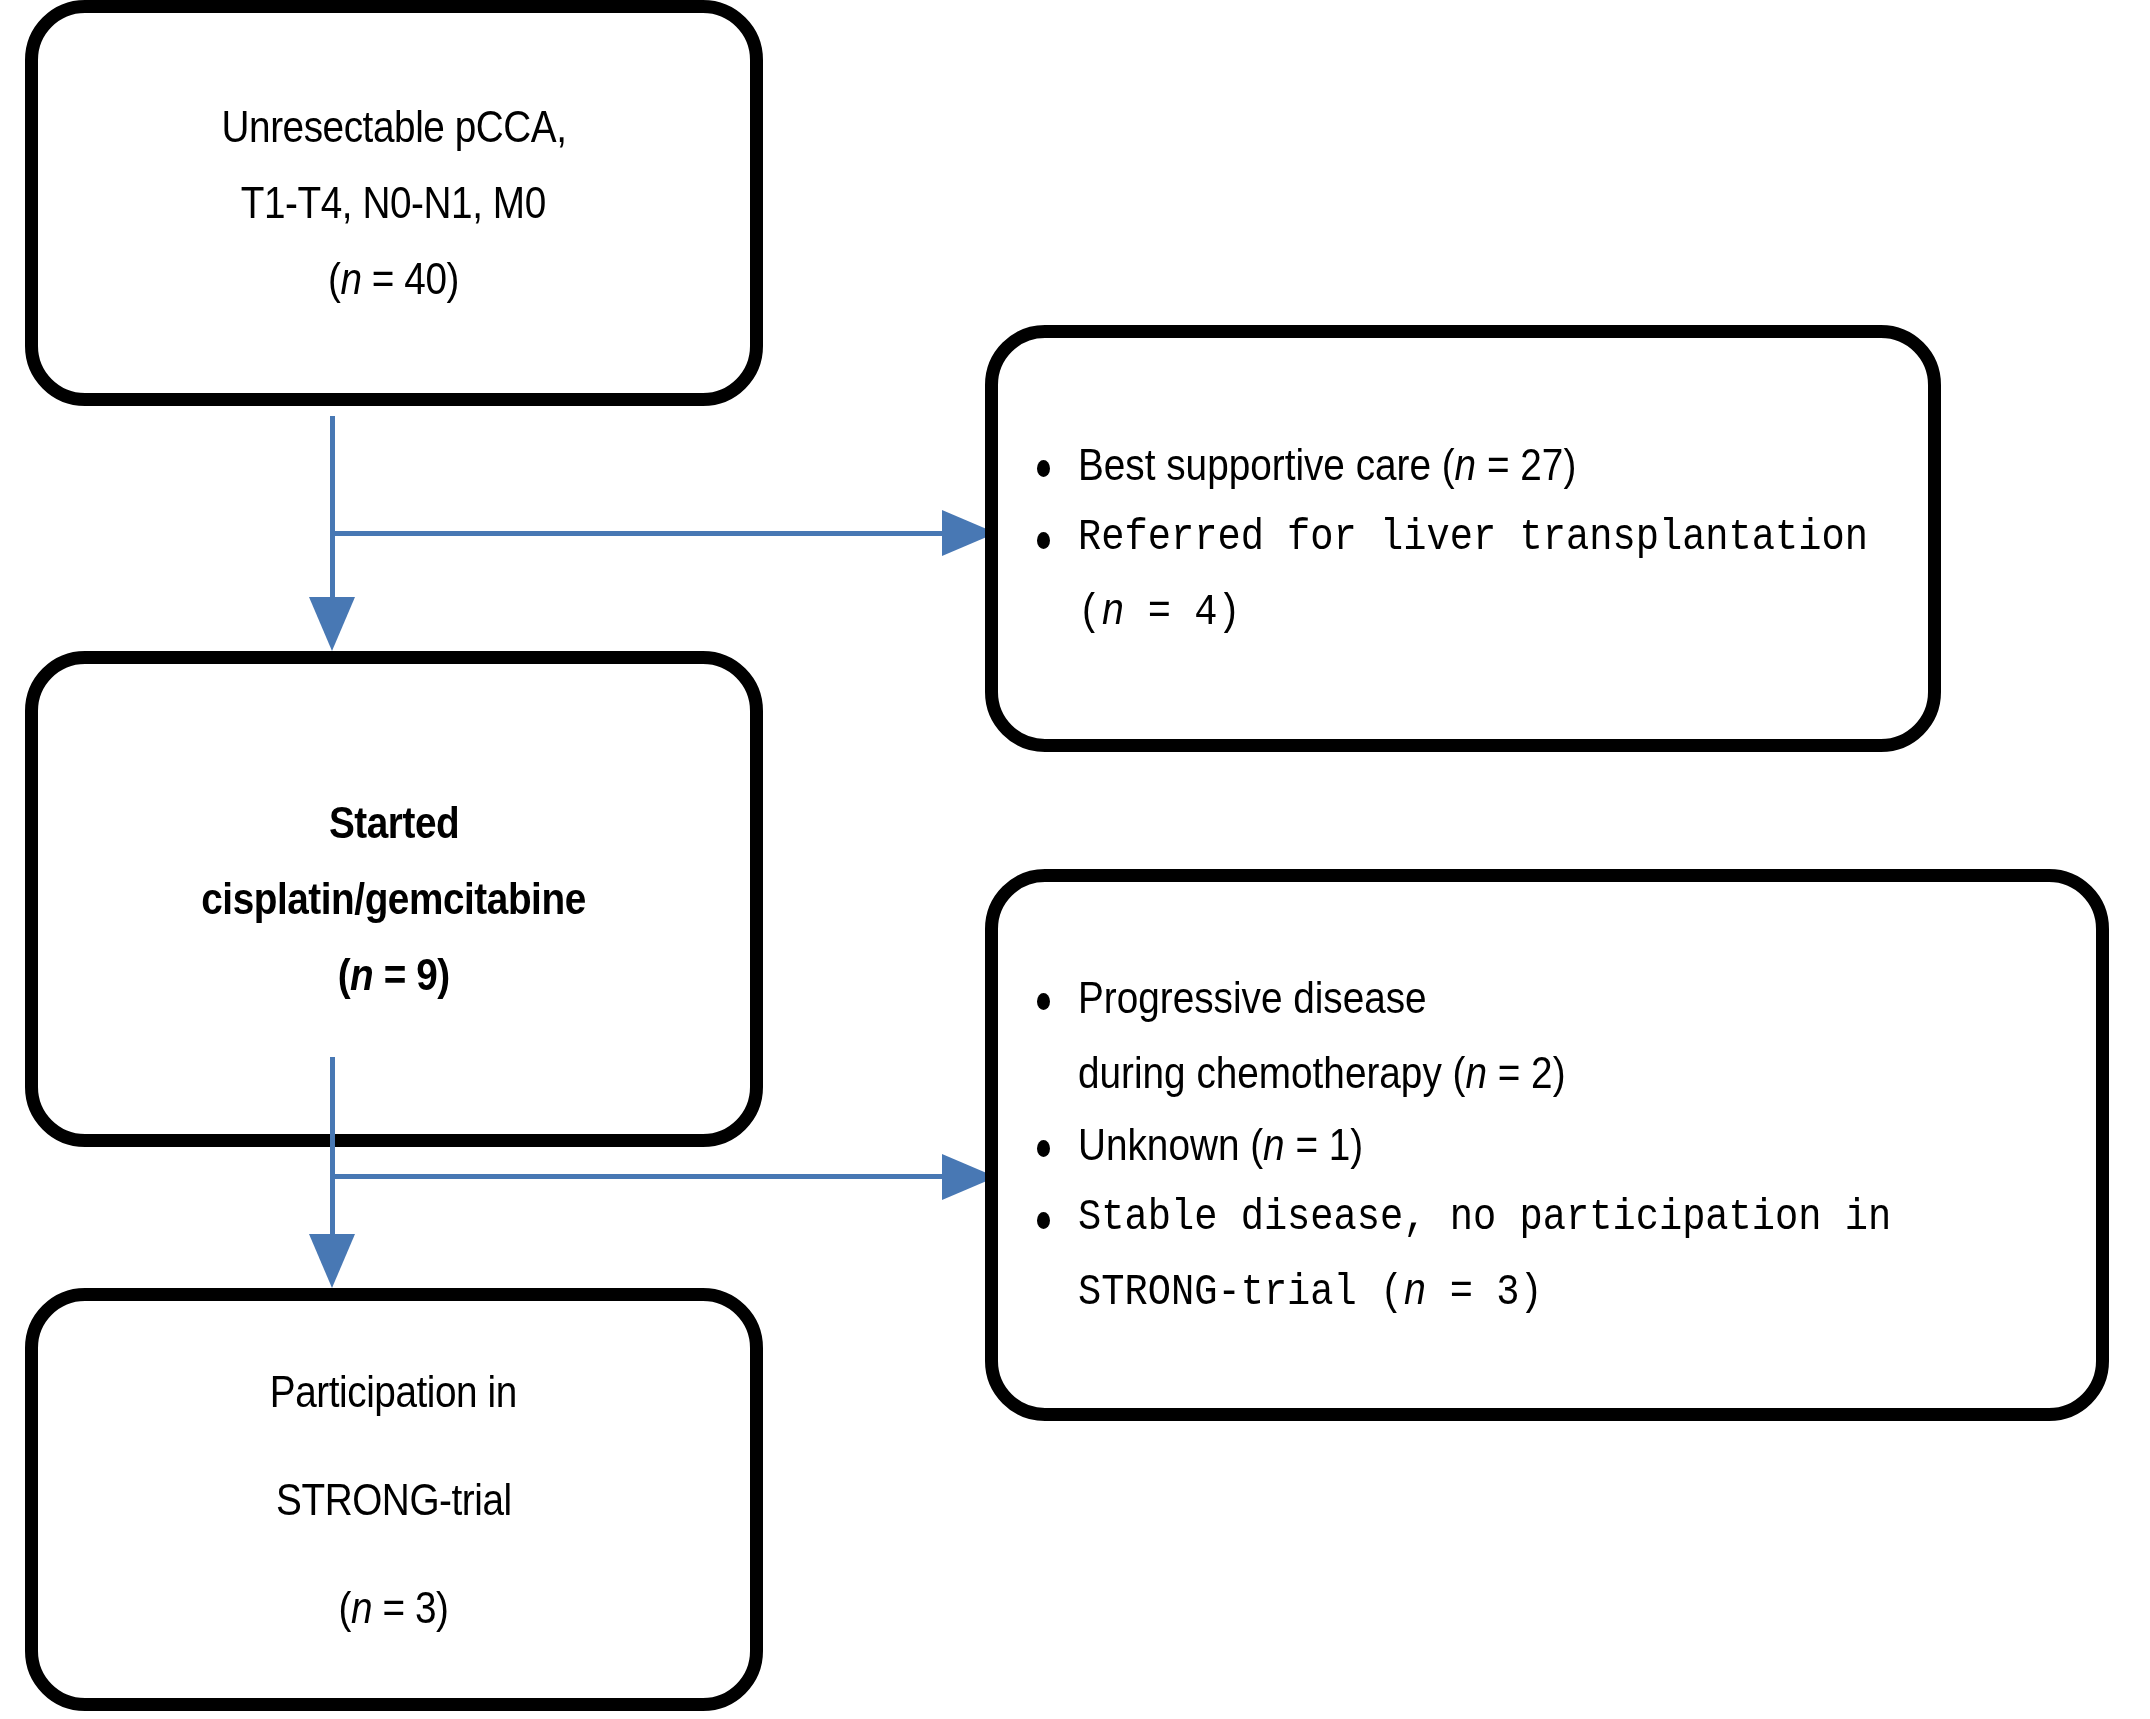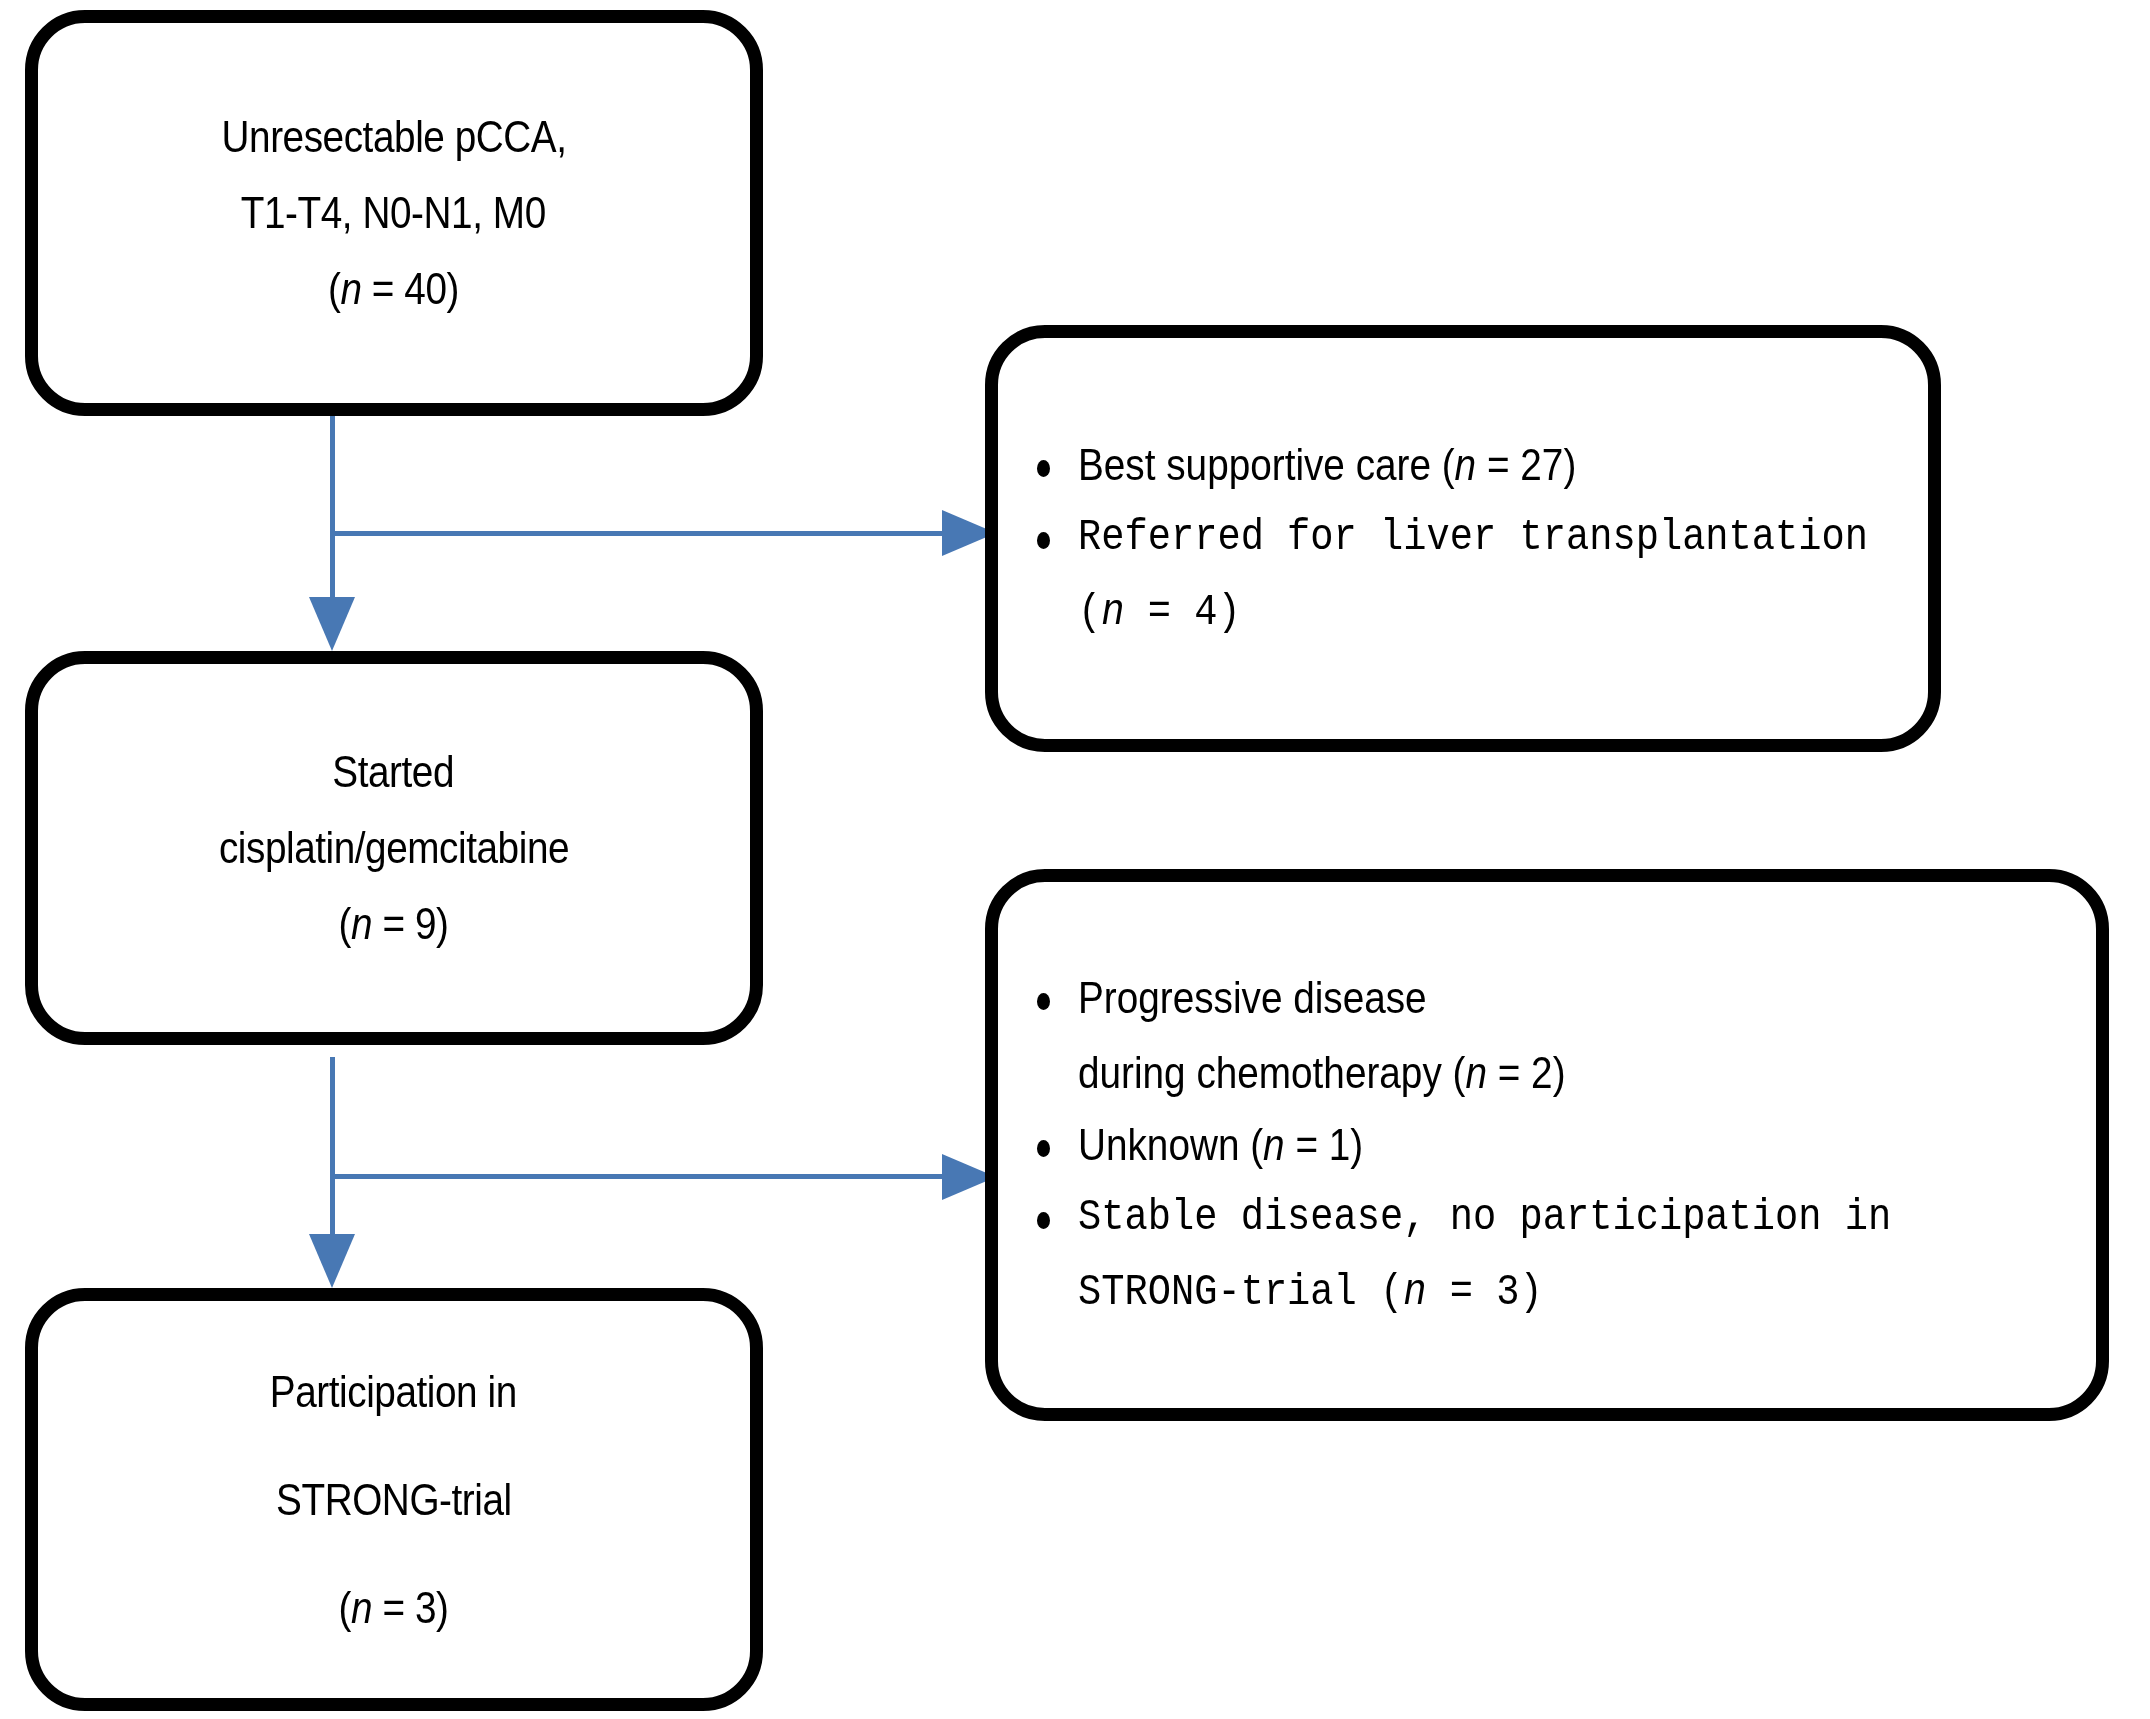--- a/index.html
+++ b/index.html
@@ -103,21 +103,21 @@
     border-top: 23px solid transparent;
     border-bottom: 23px solid transparent;
     border-left: 54px solid #4878B4;
   }
 </style>
 </head>
 <body>
 
 <div id="canvas">
 
-  <div class="flow-box centered" style="left:24.6px; top:10px; width:738px; height:406px;">
+  <div class="flow-box centered" style="left:24.6px; top:0; width:738px; height:406px;">
     <div class="box-line">Unresectable pCCA,</div>
     <div class="box-line">T1-T4, N0-N1, M0</div>
     <div class="box-line"><span>(</span><span class="ital-n">n</span><span> = </span><span>40</span><span>)</span></div>
   </div>
 
   <div class="conn-v" style="left:330px; top:416px; height:208px;"></div>
   <div class="arrow-down" style="left:309px; top:597px;"></div>
   <div class="conn-h" style="left:330px; top:531px; width:630px;"></div>
   <div class="arrow-right" style="left:942px; top:510px;"></div>
 
@@ -128,21 +128,21 @@
         <div class="bullet-line"><span>Best supportive care (</span><span class="ital-n">n</span><span> = </span><span>27</span><span>)</span></div>
       </li>
       <li class="bullet-item">
         <span class="bullet-dot"></span>
         <div class="bullet-line">Referred for liver transplantation</div>
         <div class="bullet-line"><span>(</span><span class="ital-n">n</span><span> = </span><span>4</span><span>)</span></div>
       </li>
     </ul>
   </div>
 
-  <div class="flow-box centered" style="left:24.6px; top:651px; width:738px; height:394px;">
+  <div class="flow-box centered" style="left:24.6px; top:651px; width:738px; height:496px;font-weight:bold;">
     <div class="box-line">Started</div>
     <div class="box-line">cisplatin/gemcitabine</div>
     <div class="box-line"><span>(</span><span class="ital-n">n</span><span> = </span><span>9</span><span>)</span></div>
   </div>
 
   <div class="conn-v" style="left:330px; top:1057px; height:203px;"></div>
   <div class="arrow-down" style="left:309px; top:1234px;"></div>
   <div class="conn-h" style="left:330px; top:1174px; width:630px;"></div>
   <div class="arrow-right" style="left:942px; top:1154px;"></div>
 

